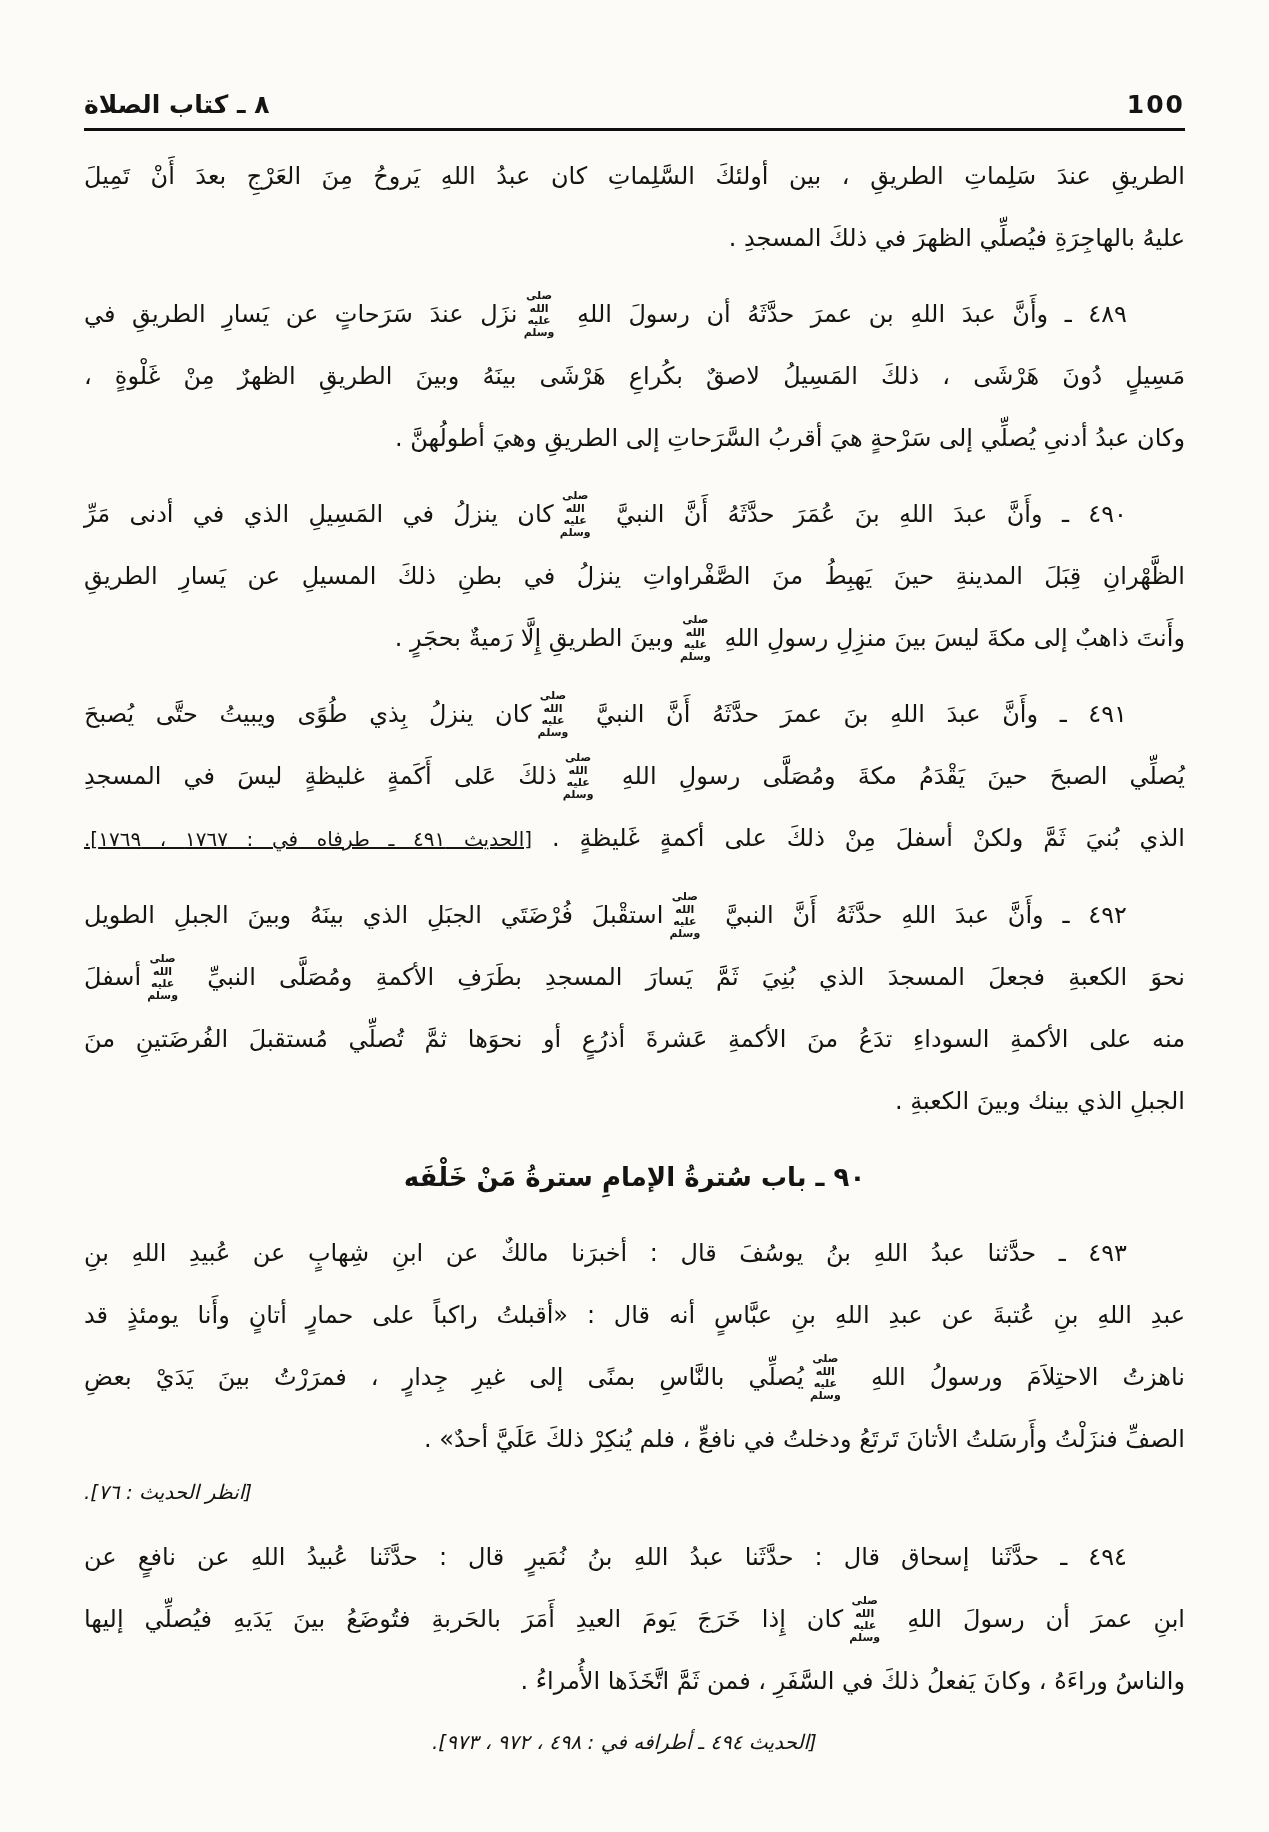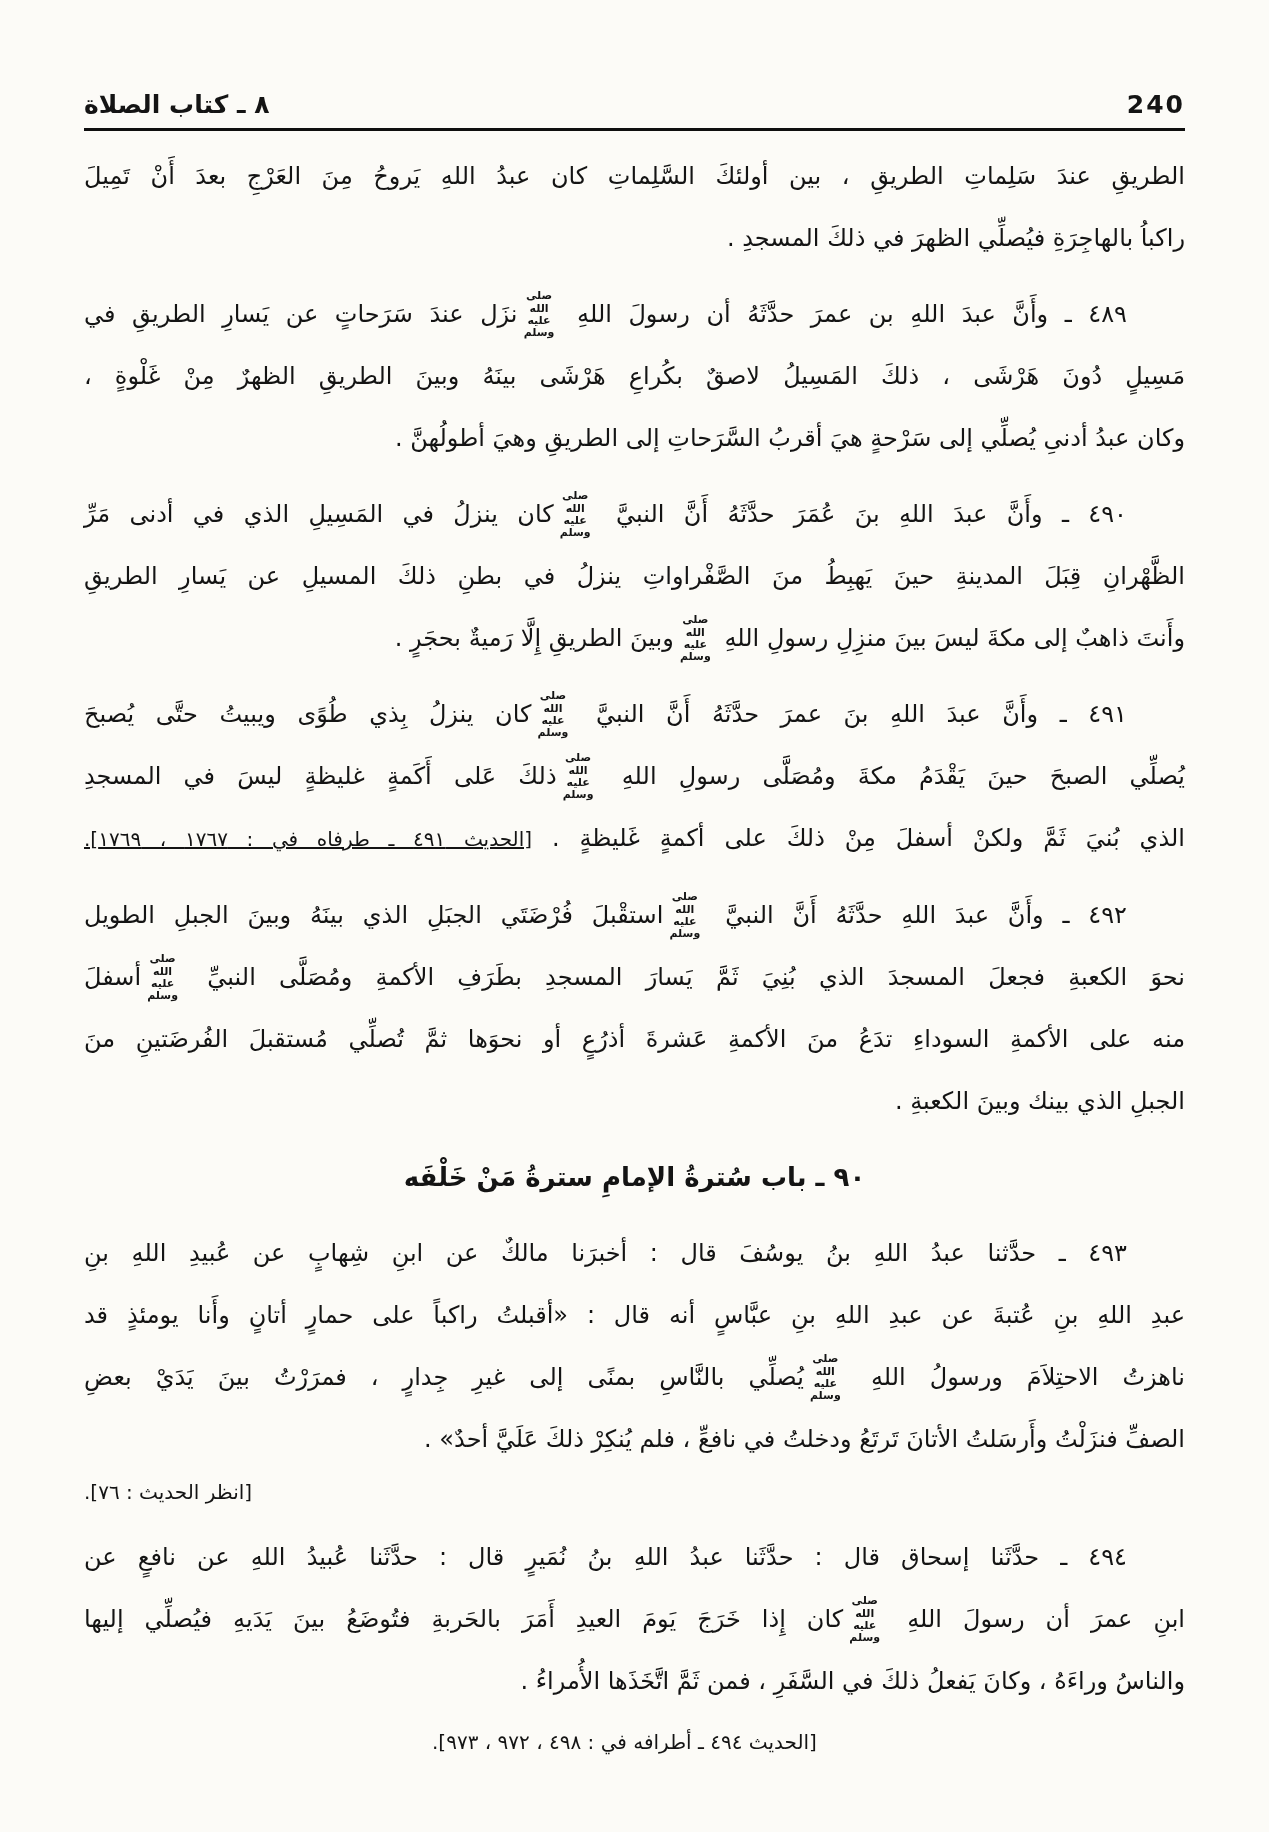--- a/index.html
+++ b/index.html
@@ -57,38 +57,39 @@
     font-weight:bold;
     text-align:right;
     text-align-last:center;
     line-height:62px;
     margin:14px 0 8px 0;
   }
   .ref {
     font-size:20px;
     line-height:40px;
     margin-top:2px;
+    font-style:italic;
   }
   .ref-left  { text-align:left; text-align-last:left; }
   .ref-indent{ text-align:left; text-align-last:left; padding-left:348px; margin-top:10px; }
 </style>
 </head>
 <body>
 
 <div class="page" style="background: rgb(252, 251, 247); color: rgb(20, 20, 20);">
   <div class="content">
     <div class="header">
-      <span class="pg-num">240</span>
+      <span class="pg-num">100</span>
       <span class="book-title">٨ ـ كتاب الصلاة</span>
     </div>
     <div class="rule"></div>
     <div class="body-text">
         <div class="para">
           <div class="line">الطريقِ عندَ سَلِماتِ الطريقِ ، بين أولئكَ السَّلِماتِ كان عبدُ اللهِ يَروحُ مِنَ العَرْجِ بعدَ أَنْ تَمِيلَ</div>
-          <div class="line last">راكباُ بالهاجِرَةِ فيُصلِّي الظهرَ في ذلكَ المسجدِ .</div>
+          <div class="line last">عليهُ بالهاجِرَةِ فيُصلِّي الظهرَ في ذلكَ المسجدِ .</div>
         </div>
         <div class="para">
           <div class="line indent">٤٨٩ ـ وأَنَّ عبدَ اللهِ بن عمرَ حدَّثَهُ أن رسولَ اللهِ <span class="saw">صلى الله عليه وسلم</span>نزَل عندَ سَرَحاتٍ عن يَسارِ الطريقِ في</div>
           <div class="line">مَسِيلٍ دُونَ هَرْشَى ، ذلكَ المَسِيلُ لاصقٌ بكُراعِ هَرْشَى بينَهُ وبينَ الطريقِ الظهرٌ مِنْ غَلْوةٍ ،</div>
           <div class="line last">وكان عبدُ أدنىِ يُصلِّي إلى سَرْحةٍ هيَ أقربُ السَّرَحاتِ إلى الطريقِ وهيَ أطولُهنَّ .</div>
         </div>
         <div class="para">
           <div class="line indent">٤٩٠ ـ وأَنَّ عبدَ اللهِ بنَ عُمَرَ حدَّثَهُ أَنَّ النبيَّ <span class="saw">صلى الله عليه وسلم</span>كان ينزلُ في المَسِيلِ الذي في أدنى مَرِّ</div>
           <div class="line">الظَّهْرانِ قِبَلَ المدينةِ حينَ يَهبِطُ منَ الصَّفْراواتِ ينزلُ في بطنِ ذلكَ المسيلِ عن يَسارِ الطريقِ</div>
           <div class="line last">وأَنتَ ذاهبٌ إلى مكةَ ليسَ بينَ منزِلِ رسولِ اللهِ <span class="saw">صلى الله عليه وسلم</span>وبينَ الطريقِ إِلَّا رَميةٌ بحجَرٍ .</div>

